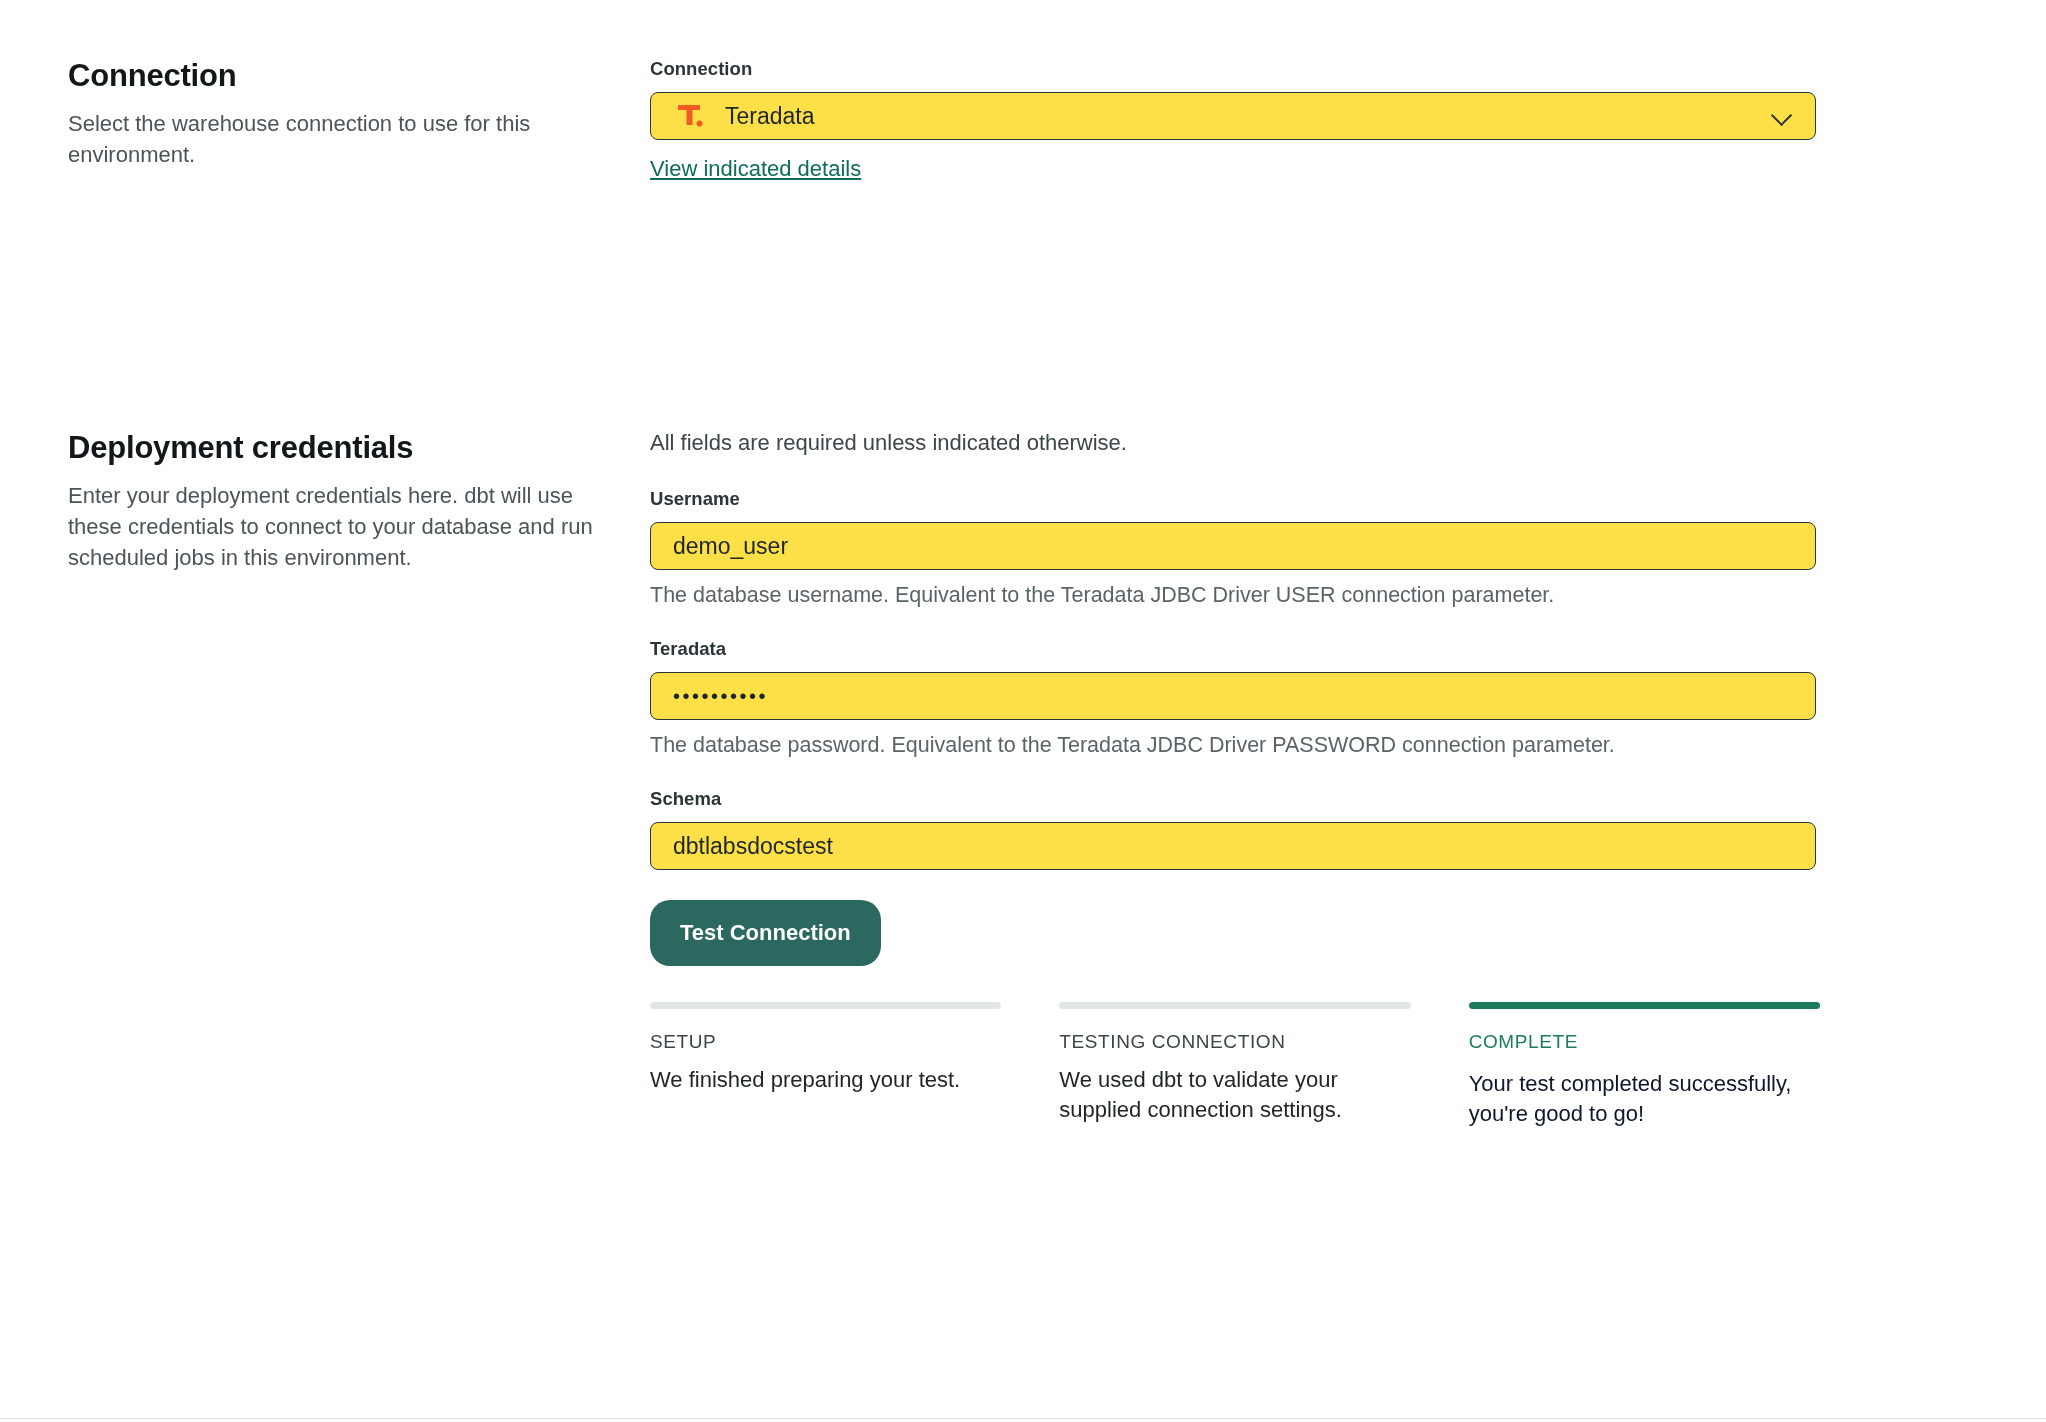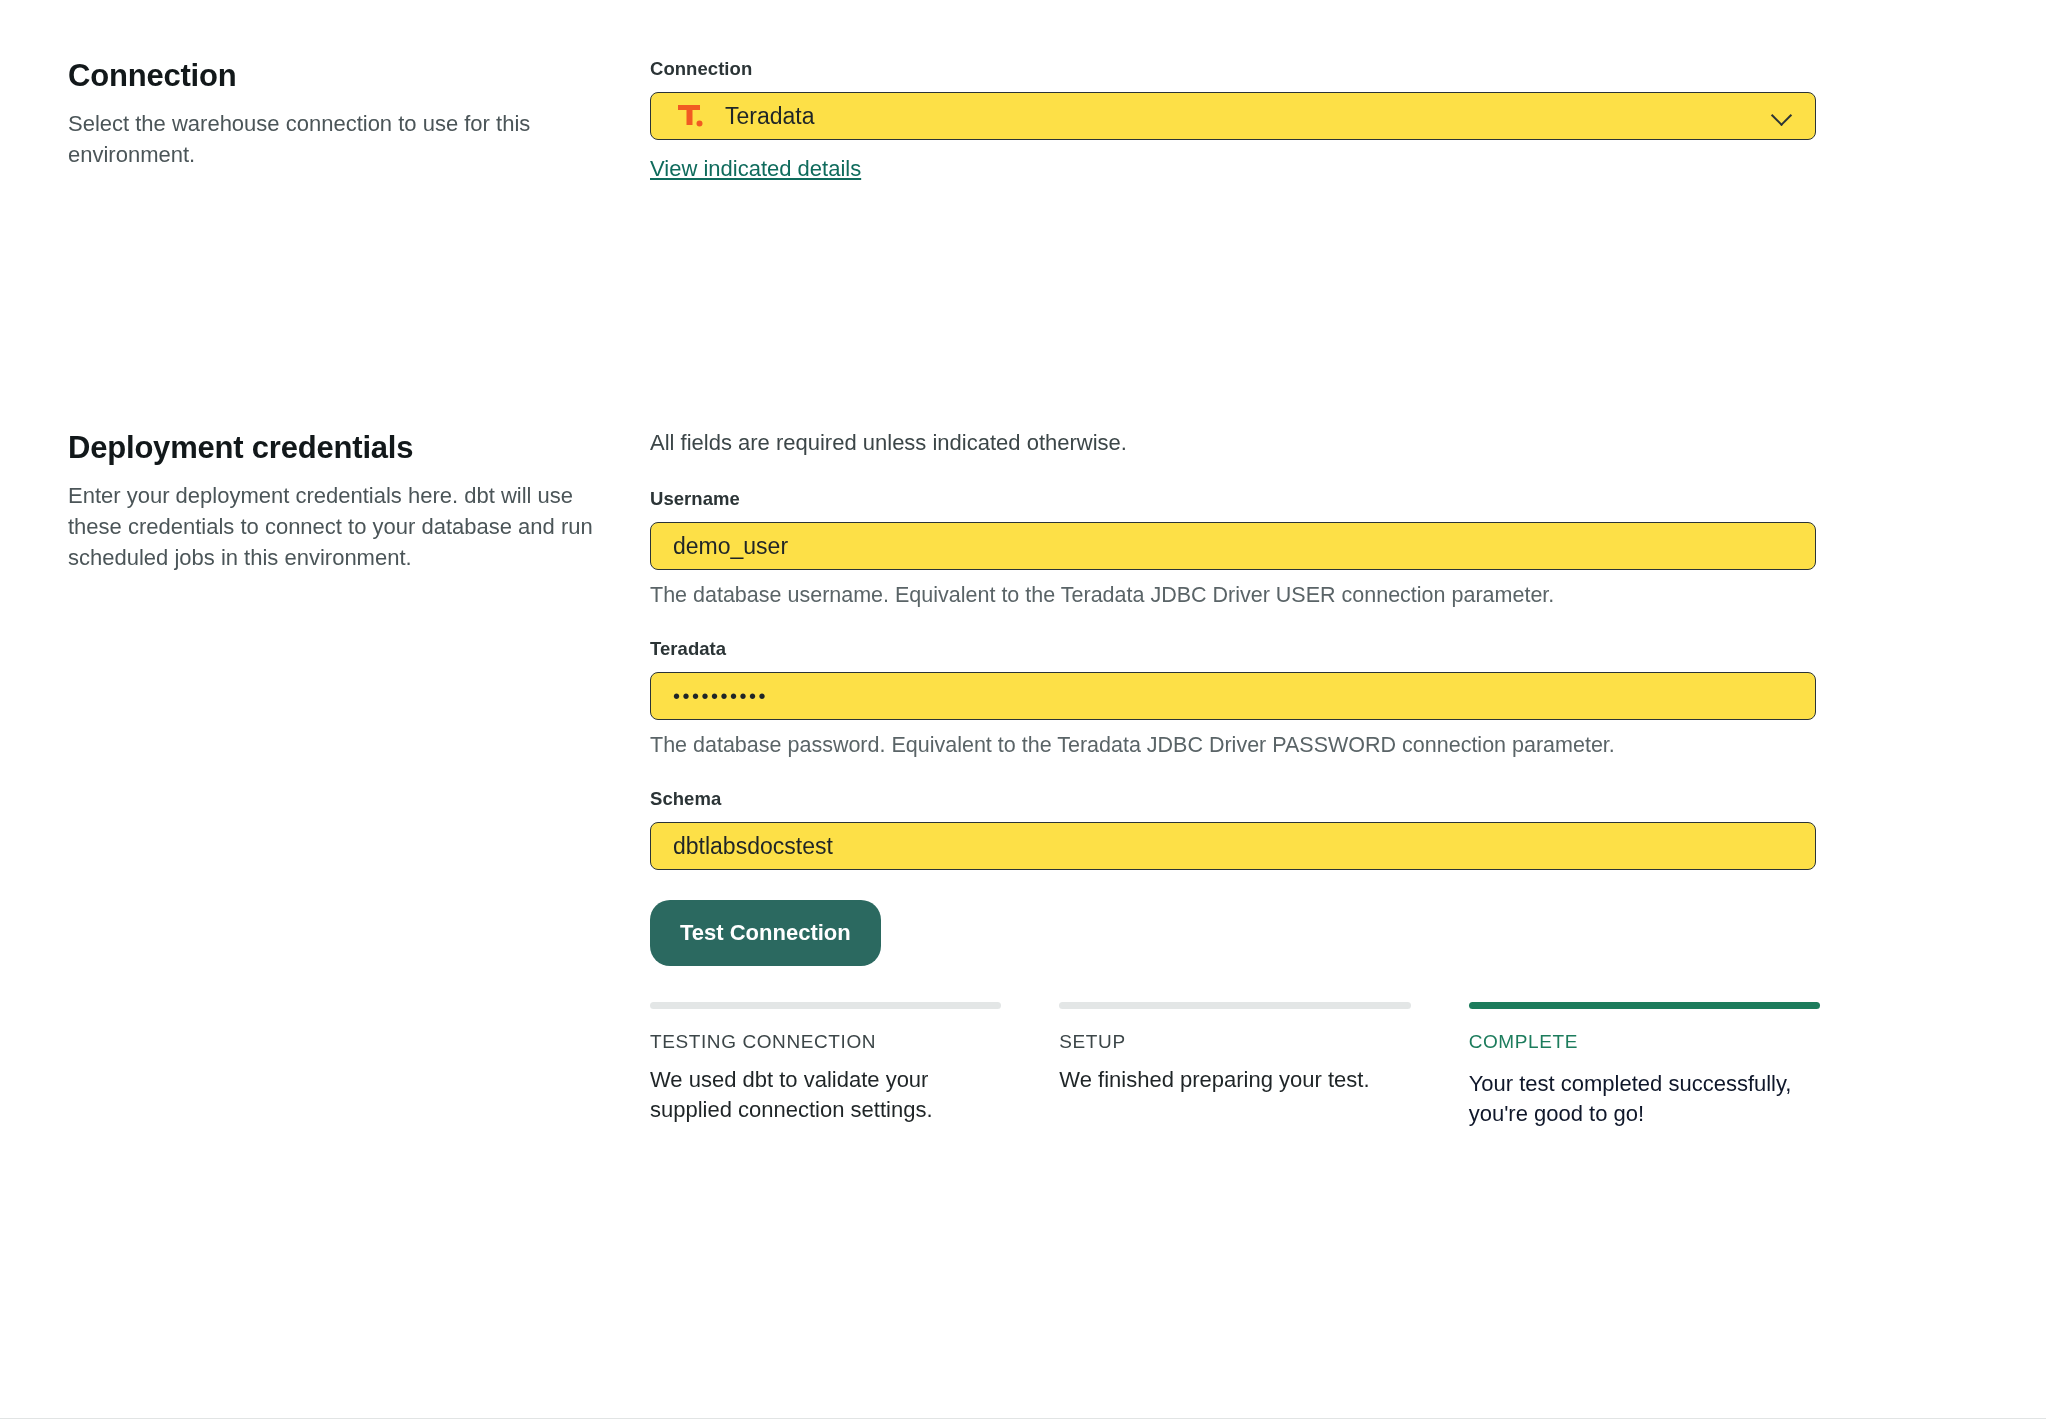--- a/index.html
+++ b/index.html
@@ -247,27 +247,27 @@
         <span>dbtlabsdocstest</span>
       </div>
 
       
       <button class="btn-test">Test Connection</button>
 
       
       <div class="steps">
         <div class="step">
           <div class="step-bar"></div>
+          <div class="step-kicker">SETUP</div>
+          <div class="step-text">We finished preparing your test.</div>
+        </div>
+        <div class="step">
+          <div class="step-bar"></div>
           <div class="step-kicker">TESTING CONNECTION</div>
           <div class="step-text">We used dbt to validate your supplied connection settings.</div>
-        </div>
-        <div class="step">
-          <div class="step-bar"></div>
-          <div class="step-kicker">SETUP</div>
-          <div class="step-text">We finished preparing your test.</div>
         </div>
         <div class="step">
           <div class="step-bar done"></div>
           <div class="step-kicker green">COMPLETE</div>
           <div class="step-text green">Your test completed successfully, you're good to go!</div>
         </div>
       </div>
     </div>
   </div>
 

